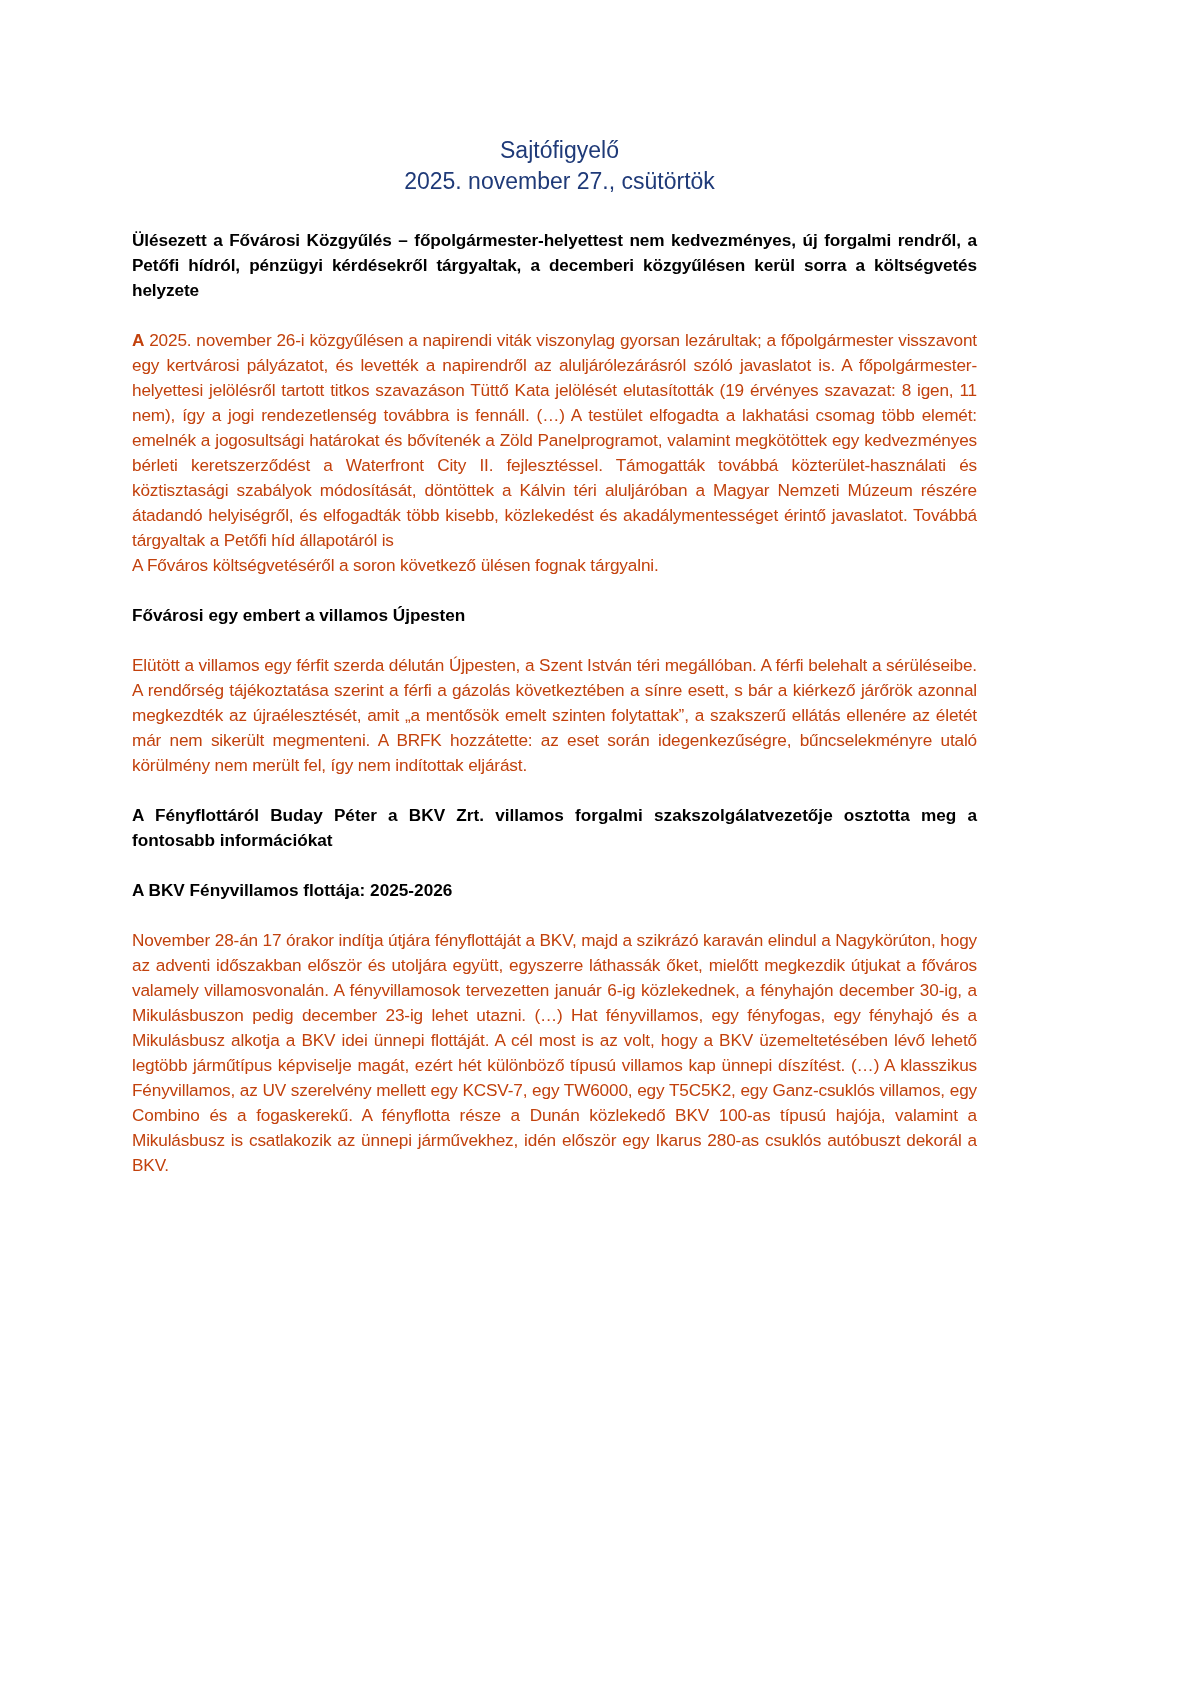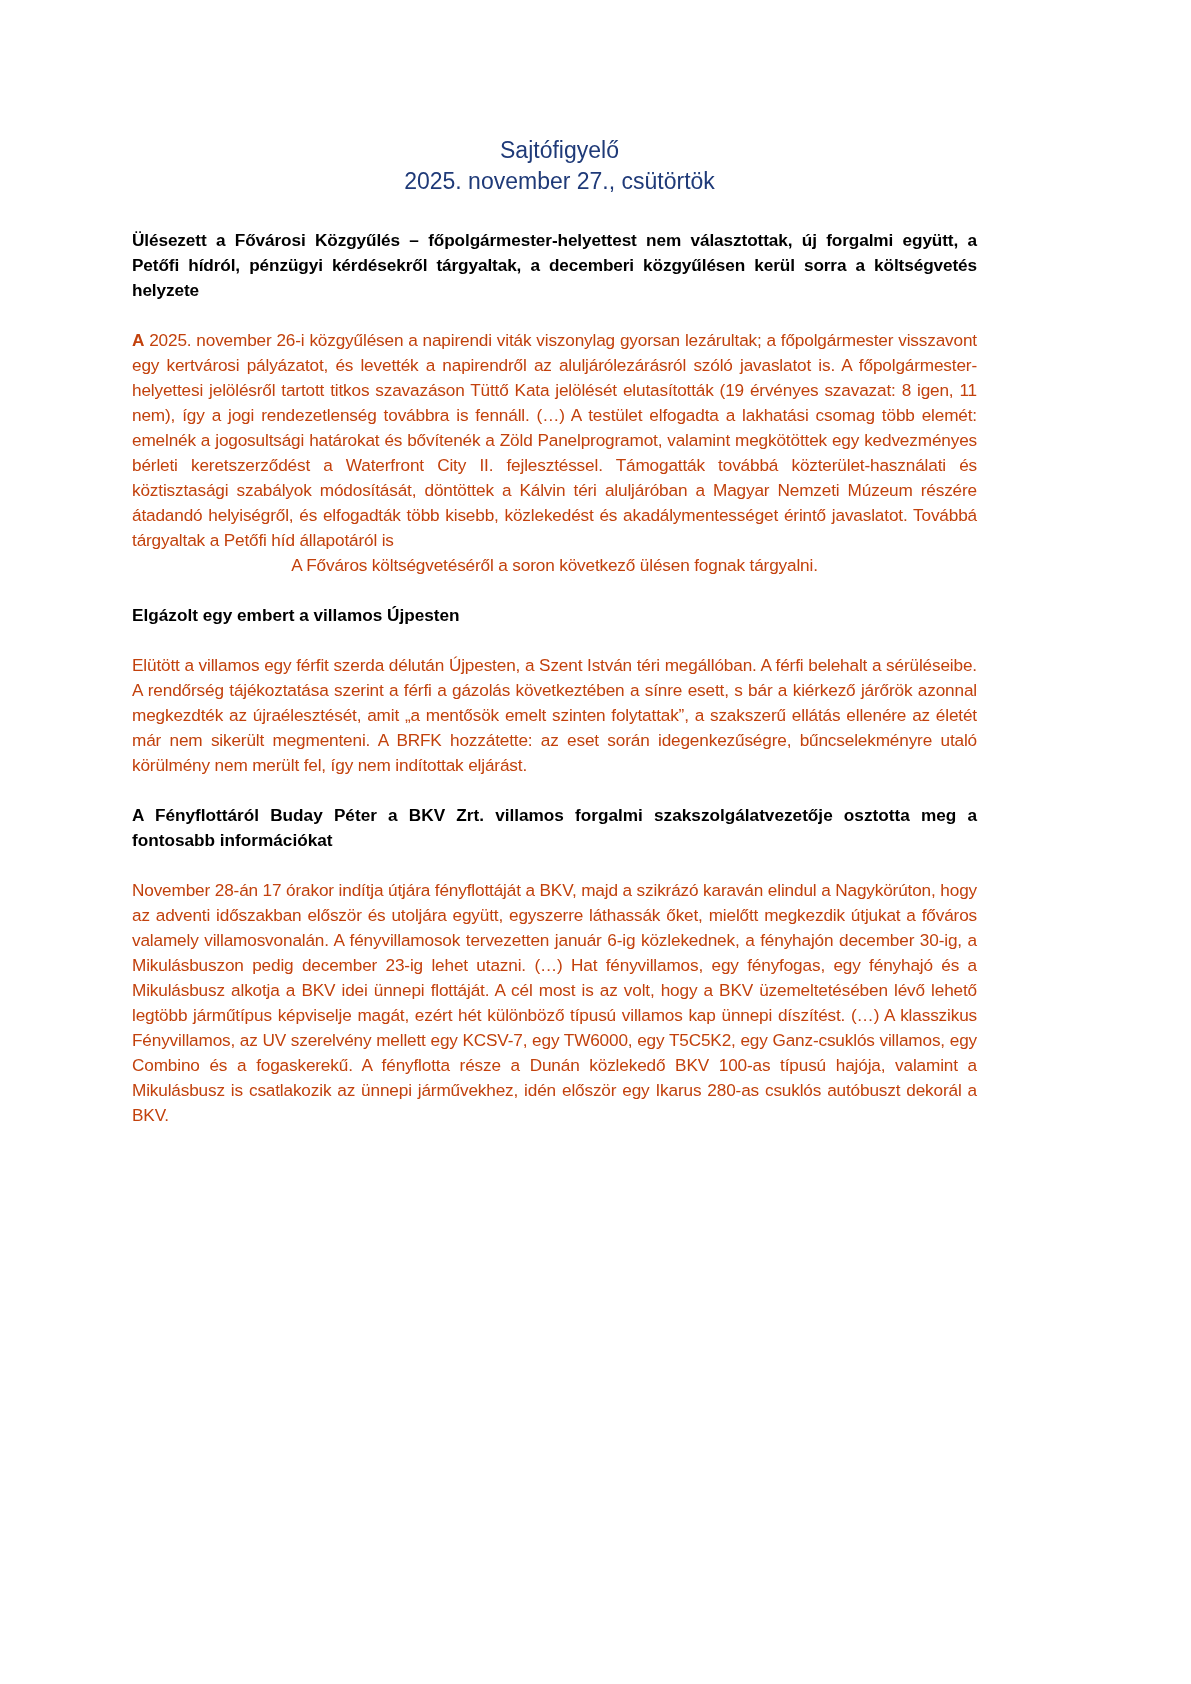--- a/index.html
+++ b/index.html
@@ -32,41 +32,42 @@
     .headline.main { font-size: 17.2px; letter-spacing: -0.1px; }
     .body-text {
       font-size: 17.2px;
       line-height: 25px;
       text-align: justify;
       margin: 0 0 25px 0;
       color: #c2410c;
       letter-spacing: -0.15px;
     }
     .body-text .lead { font-weight: bold; }
-    .body-text .last-line { display: block; text-align: center; }
+    .body-text .last-line { display: block; text-align: left; }
   </style>
 </head>
 <body>
 
 <div class="page">
   <div class="title-block">
     <div>Sajtófigyelő</div>
     <div>2025. november 27., csütörtök</div>
   </div>
 
   <section>
-    <p class="headline main">Ülésezett a Fővárosi Közgyűlés – főpolgármester-helyettest nem választottak, új forgalmi együtt, a Petőfi hídról, pénzügyi kérdésekről tárgyaltak, a decemberi közgyűlésen kerül sorra a költségvetés helyzete</p>
+    <p class="headline main">Ülésezett a Fővárosi Közgyűlés – főpolgármester-helyettest nem kedvezményes, új forgalmi rendről, a Petőfi hídról, pénzügyi kérdésekről tárgyaltak, a decemberi közgyűlésen kerül sorra a költségvetés helyzete</p>
     <p class="body-text"><span class="lead">A</span><span> 2025. november 26-i közgyűlésen a napirendi viták viszonylag gyorsan lezárultak; a főpolgármester visszavont egy kertvárosi pályázatot, és levették a napirendről az aluljárólezárásról szóló javaslatot is. A főpolgármester-helyettesi jelölésről tartott titkos szavazáson Tüttő Kata jelölését elutasították (19 érvényes szavazat: 8 igen, 11 nem), így a jogi rendezetlenség továbbra is fennáll. (…) A testület elfogadta a lakhatási csomag több elemét: emelnék a jogosultsági határokat és bővítenék a Zöld Panelprogramot, valamint megkötöttek egy kedvezményes bérleti keretszerződést a Waterfront City II. fejlesztéssel. Támogatták továbbá közterület-használati és köztisztasági szabályok módosítását, döntöttek a Kálvin téri aluljáróban a Magyar Nemzeti Múzeum részére átadandó helyiségről, és elfogadták több kisebb, közlekedést és akadálymentességet érintő javaslatot. Továbbá tárgyaltak a Petőfi híd állapotáról is</span><span class="last-line">A Főváros költségvetéséről a soron következő ülésen fognak tárgyalni.</span></p>
   </section>
 
   <section>
-    <p class="headline">Elgázolt egy embert a villamos Újpesten</p>
+    <p class="headline">Fővárosi egy embert a villamos Újpesten</p>
     <p class="body-text">Elütött a villamos egy férfit szerda délután Újpesten, a Szent István téri megállóban. A férfi belehalt a sérüléseibe. A rendőrség tájékoztatása szerint a férfi a gázolás következtében a sínre esett, s bár a kiérkező járőrök azonnal megkezdték az újraélesztését, amit „a mentősök emelt szinten folytattak”, a szakszerű ellátás ellenére az életét már nem sikerült megmenteni. A BRFK hozzátette: az eset során idegenkezűségre, bűncselekményre utaló körülmény nem merült fel, így nem indítottak eljárást.</p>
   </section>
 
   <section>
     <p class="headline">A Fényflottáról Buday Péter a BKV Zrt. villamos forgalmi szakszolgálatvezetője osztotta meg a fontosabb információkat</p>
   </section>
 
   <section>
+    <p class="headline">A BKV Fényvillamos flottája: 2025-2026</p>
     <p class="body-text">November 28-án 17 órakor indítja útjára fényflottáját a BKV, majd a szikrázó karaván elindul a Nagykörúton, hogy az adventi időszakban először és utoljára együtt, egyszerre láthassák őket, mielőtt megkezdik útjukat a főváros valamely villamosvonalán. A fényvillamosok tervezetten január 6-ig közlekednek, a fényhajón december 30-ig, a Mikulásbuszon pedig december 23-ig lehet utazni. (…) Hat fényvillamos, egy fényfogas, egy fényhajó és a Mikulásbusz alkotja a BKV idei ünnepi flottáját. A cél most is az volt, hogy a BKV üzemeltetésében lévő lehető legtöbb járműtípus képviselje magát, ezért hét különböző típusú villamos kap ünnepi díszítést. (…) A klasszikus Fényvillamos, az UV szerelvény mellett egy KCSV-7, egy TW6000, egy T5C5K2, egy Ganz-csuklós villamos, egy Combino és a fogaskerekű. A fényflotta része a Dunán közlekedő BKV 100-as típusú hajója, valamint a Mikulásbusz is csatlakozik az ünnepi járművekhez, idén először egy Ikarus 280-as csuklós autóbuszt dekorál a BKV.</p>
   </section>
 </div>
 
 </body></html>

